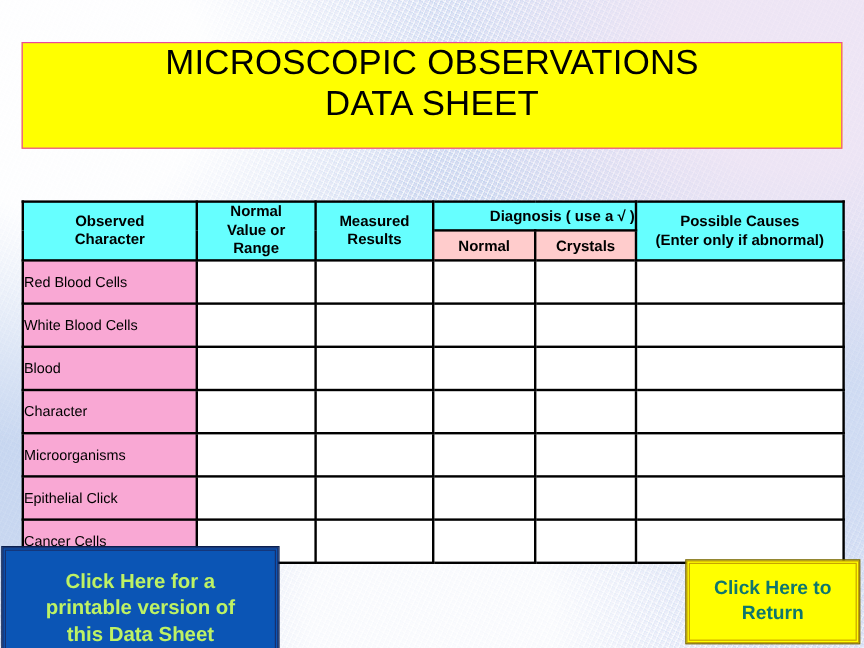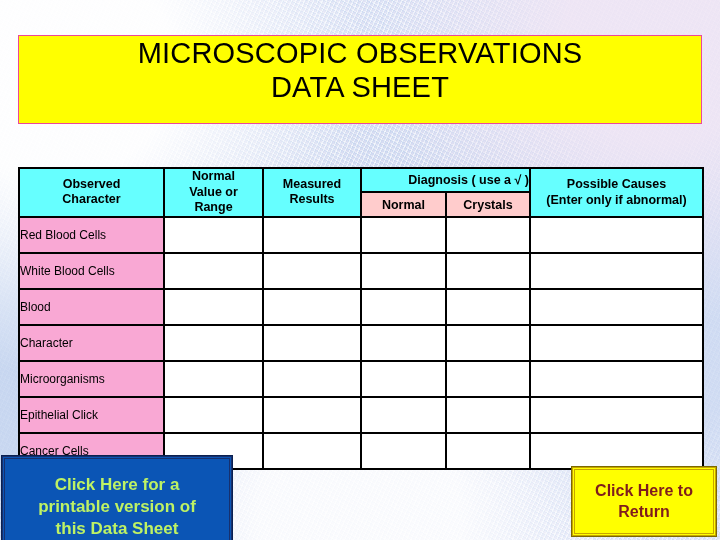--- a/index.html
+++ b/index.html
@@ -163,21 +163,21 @@
   }
 
   #return-button {
     left: 572px;
     top: 467px;
     width: 144px;
     height: 69px;
     background: #ffff00;
     border: 3px double #c8a400;
     outline: 1px solid #7a6a00;
-    color: #7f1d1d;
+    color: #0f766e;
     font-size: 16px;
     font-weight: bold;
     line-height: 1.3;
   }
 </style>
 </head>
 <body>
 
 <div id="bg"></div>
 

